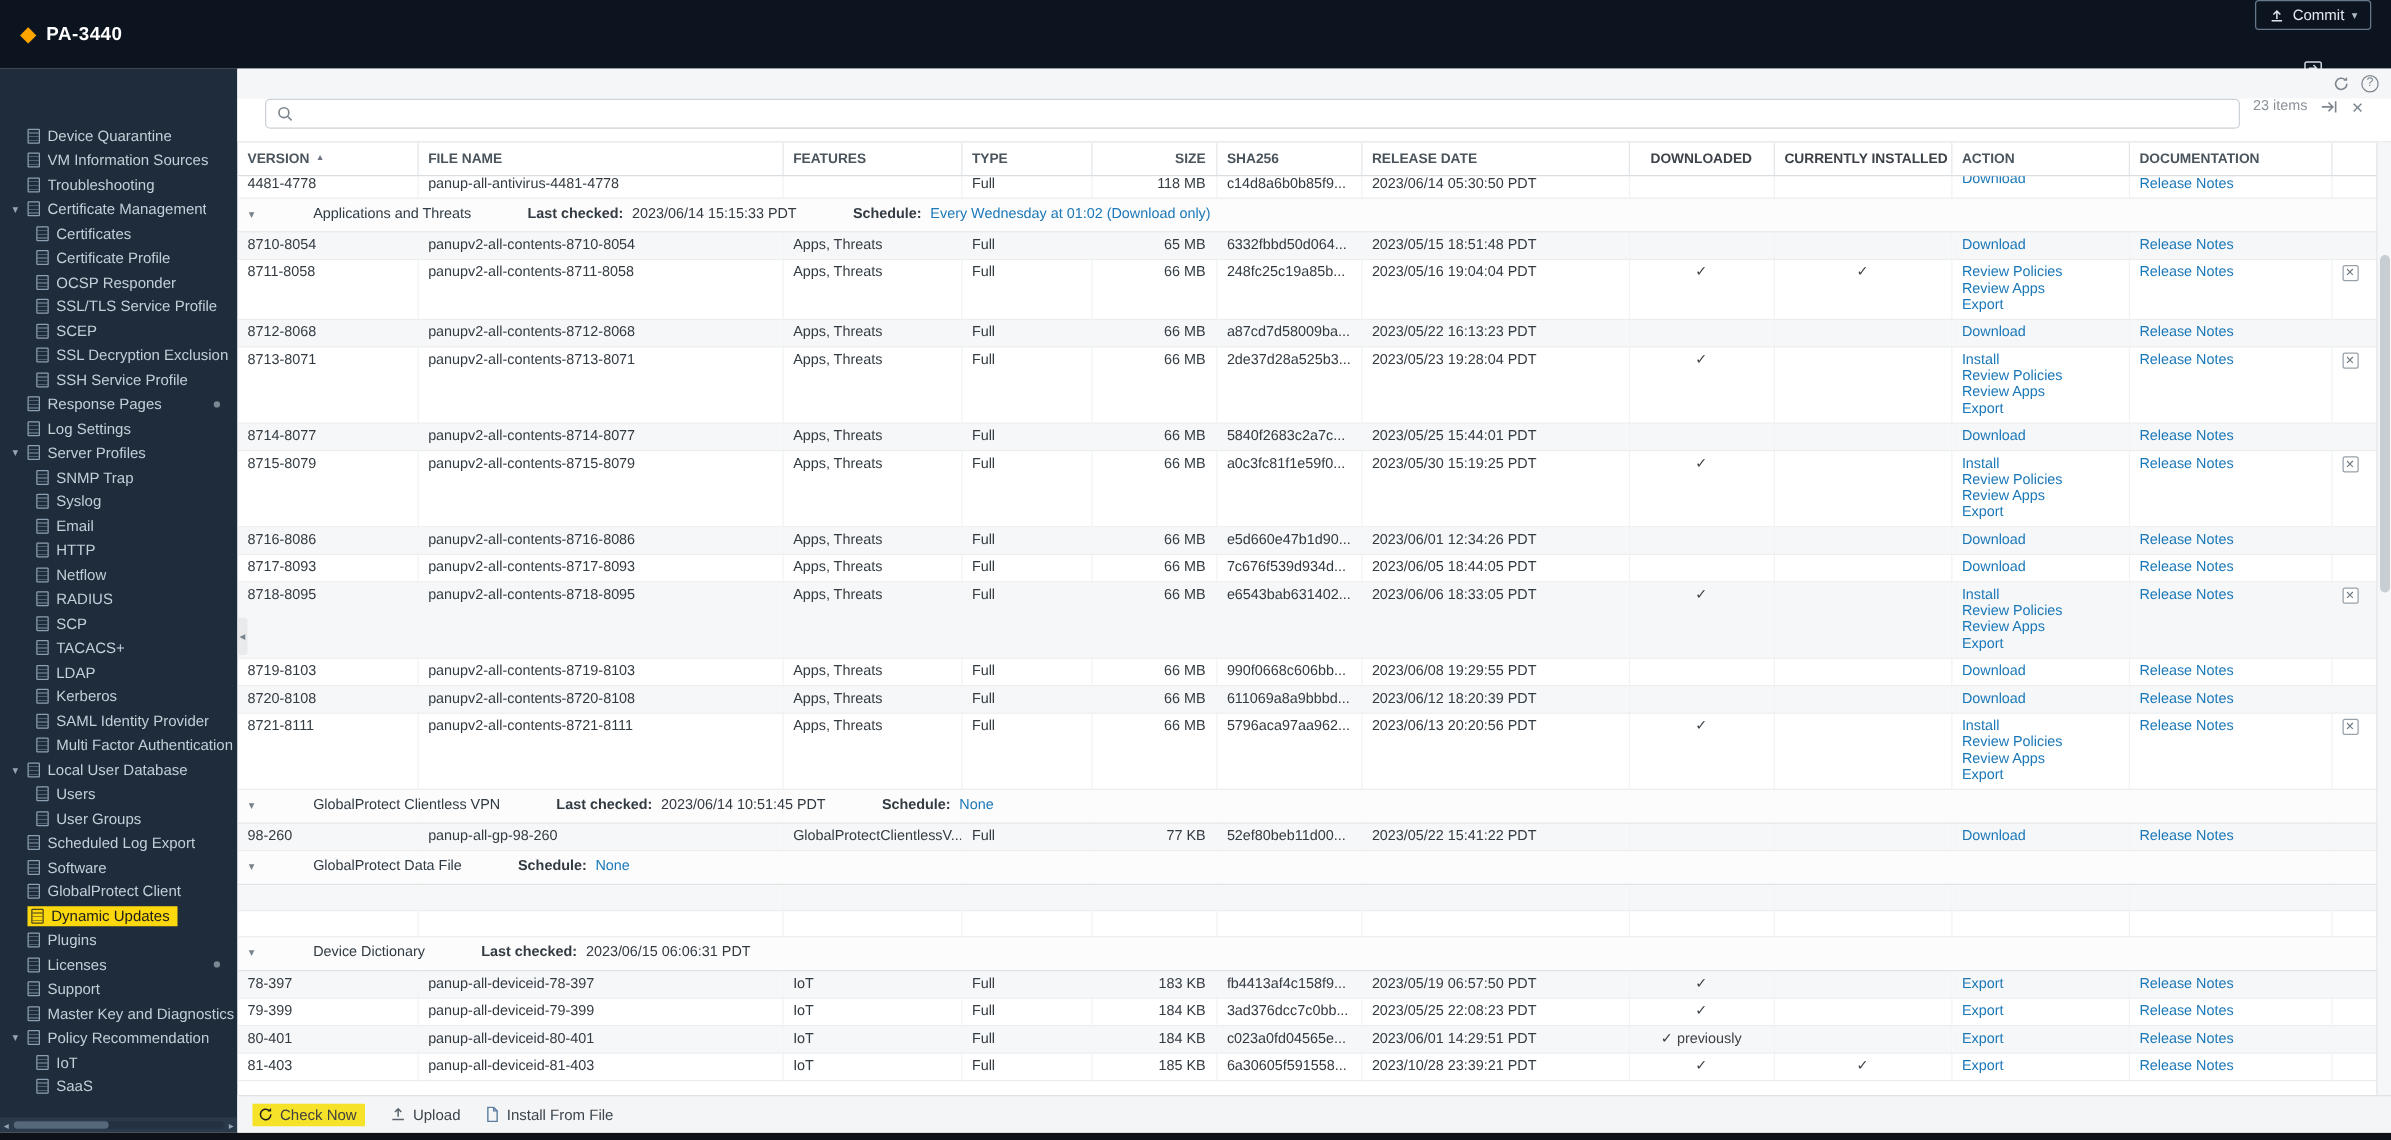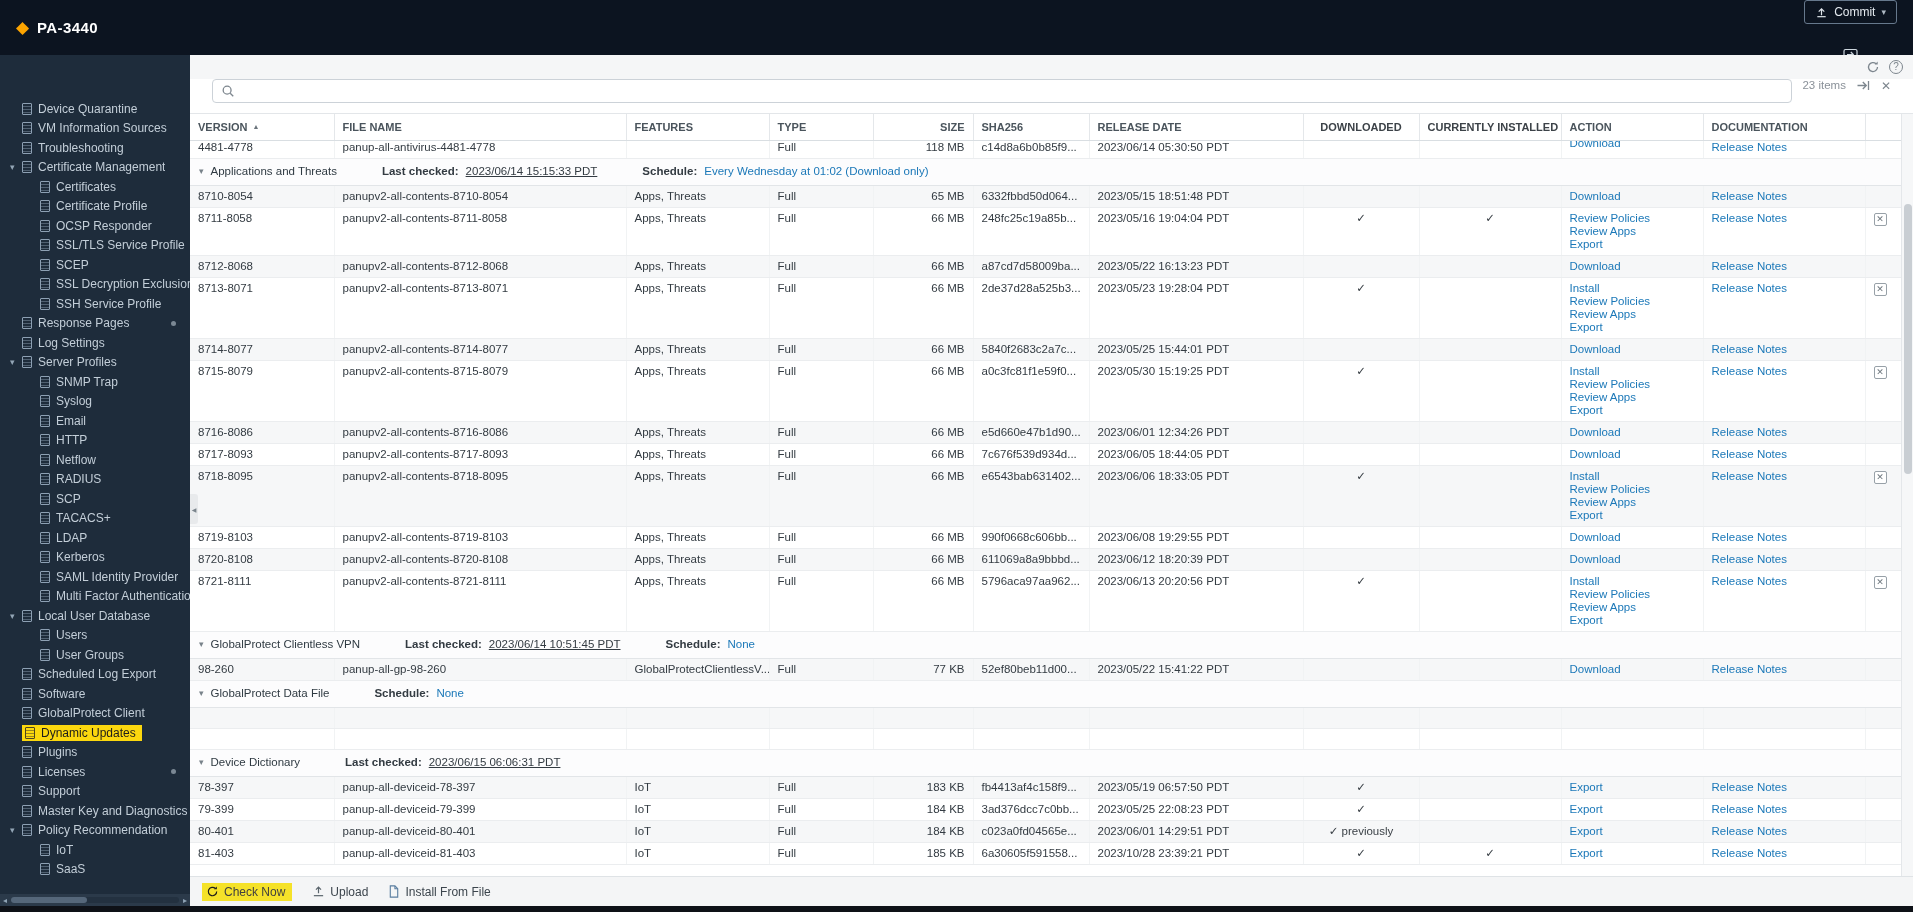--- a/index.html
+++ b/index.html
@@ -21,21 +21,21 @@
   .commit-btn { background:transparent; border:1px solid #66788c; border-radius:3px; color:#e3e9ee; font-size:12px; padding:4px 10px; display:flex; gap:6px; align-items:center; cursor:pointer; font-family:inherit; }
   .commit-caret { font-size:9px; color:#aeb9c4; }
   .vsep { width:1px; height:20px; background:#3a4a5c; }
   .tb-icon { display:inline-flex; cursor:pointer; }
   
   .app { display:flex; height:851px; }
   
   .sidebar { width:190px; background:#1e2c3b; position:relative; overflow:hidden; flex:none; }
   .tree { padding-top:44px; }
   .tree-item { height:19.5px; display:flex; align-items:center; color:#c3ced8; font-size:12px; padding-left:10px; cursor:pointer; white-space:nowrap; overflow:hidden; }
-  .tree-item.lvl1 { padding-left:28px;align-items:center; }
+  .tree-item.lvl1 { padding-left:17px;align-items:center; }
   .caret { width:12px; flex:none; font-size:9px; color:#93a5b5; }
   .tico { width:10px; height:12px; flex:none; border:1px solid #8da0b3; border-radius:1px; margin-right:6px;
     background:linear-gradient(transparent 2px, rgba(141,160,179,.45) 2px 3px, transparent 3px 5px, rgba(141,160,179,.45) 5px 6px, transparent 6px 8px, rgba(141,160,179,.45) 8px 9px, transparent 9px); }
   .tlabel { overflow:hidden; }
   .hl { display:flex; align-items:center; background:#fbd70e; color:#1c1c1c; padding:1px 6px 1px 3px; }
   .hl .tico { border-color:#4c4420; background:linear-gradient(transparent 2px, rgba(76,68,32,.55) 2px 3px, transparent 3px 5px, rgba(76,68,32,.55) 5px 6px, transparent 6px 8px, rgba(76,68,32,.55) 8px 9px, transparent 9px); }
   .dot { width:5px; height:5px; border-radius:50%; background:#7b8894; margin-left:auto; margin-right:14px; flex:none; }
   .side-hscroll { position:absolute; bottom:0; left:0; right:0; height:12px; background:#2b3a4a; display:flex; align-items:center; padding:0 3px; color:#8fa3b5; font-size:8px; cursor:pointer; }
   .hthumb-track { flex:1; height:6px; margin:0 4px; border-radius:3px; background:#233140; }
   .hthumb { width:45%; height:6px; border-radius:3px; background:#55677a; }
@@ -61,23 +61,23 @@
   .col-size { text-align:right; }
   .col-downloaded, .col-installed { text-align:center; color:#3c4248; }
   a.link { color:#1b78b8; text-decoration:none; cursor:pointer; }
   td.col-action { padding-top:4px; padding-bottom:4px; }
   td.col-action a { display:block; line-height:13px; }
   tr.clipped td { height:13px; padding-top:4px; padding-bottom:0; }
   .clip { display:block; margin-top:-8px; line-height:21px; }
   tr.section td { padding:0; border-right:none; background:#fcfcfd; border-top:1px solid #e2e5e8; border-bottom:1px solid #e2e5e8; }
   .secflex { height:26px; display:flex; align-items:center; padding-left:9px; gap:7px; }
   .scaret { font-size:9px; color:#78828a; cursor:pointer; }
-  .seclabel { color:#2f3a42; font-size:11.5px; }
+  .seclabel { color:#2f3a42; font-size:11.5px;margin-left:40px; }
   .seckey { font-weight:bold; color:#333b42; margin-left:38px; }
-  .secval { color:#333b42;text-decoration:underline; }
+  .secval { color:#333b42; }
   .secsched { margin-left:0; }
   tr.emptyrow td { height:21px; }
   .rm { display:inline-block; width:13px; height:13px; border:1px solid #98a1a8; color:#6e777e; font-size:9px; line-height:11px; text-align:center; border-radius:2px; cursor:pointer; background:#fff; }
   .vscroll { position:absolute; top:0; right:0; bottom:0; width:12px; background:#f6f7f8; border-left:1px solid #e4e7ea; cursor:pointer; }
   .vthumb { position:absolute; top:90px; left:2px; width:8px; height:270px; background:#c9ced3; border-radius:4px; }
   .collapse-handle { position:absolute; left:0; top:380px; width:8px; height:30px; background:#e8eaec; border-radius:0 3px 3px 0; display:flex; align-items:center; justify-content:center; font-size:6px; color:#7a848c; cursor:pointer; }
   
   .footerbar { height:30px; background:#f4f5f6; border-top:1px solid #dfe3e6; display:flex; align-items:center; gap:20px; padding-left:12px; font-size:12px; color:#3c454d; flex:none; }
   .fbtn { display:flex; align-items:center; gap:5px; cursor:pointer; }
   .fbtn.checknow { background:#f5e229; padding:2px 7px 2px 4px; color:#404040; }

